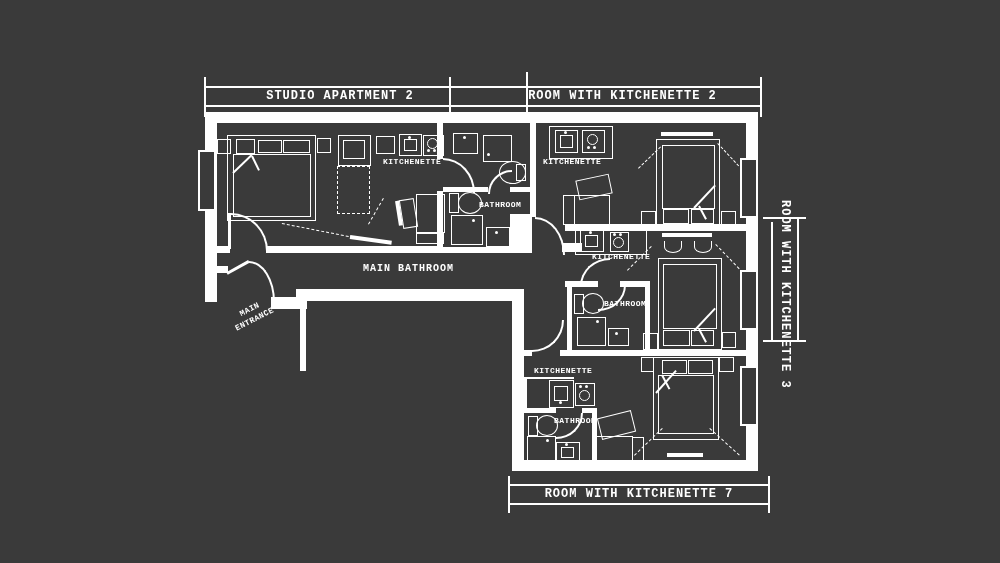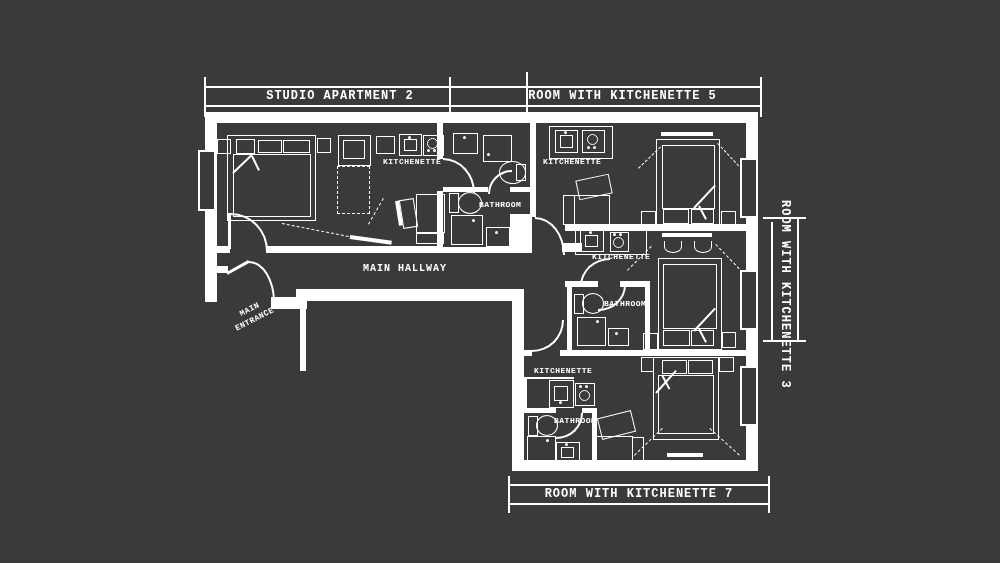--- a/index.html
+++ b/index.html
@@ -28,21 +28,21 @@
 
 <div id="plan">
 
   <div class="dim" style="left:205px;top:86px;width:557px;height:2px"></div>
   <div class="dim" style="left:205px;top:105px;width:557px;height:2px"></div>
   <div class="dim" style="left:204px;top:77px;width:2px;height:40px"></div>
   <div class="dim" style="left:449px;top:77px;width:2px;height:40px"></div>
   <div class="dim" style="left:526px;top:72px;width:2px;height:50px"></div>
   <div class="dim" style="left:760px;top:77px;width:2px;height:40px"></div>
   <div class="band" style="left:230px;top:89px;width:220px">STUDIO APARTMENT 2</div>
-  <div class="band" style="left:505px;top:89px;width:235px">ROOM WITH KITCHENETTE 5</div>
+  <div class="band" style="left:505px;top:89px;width:235px">ROOM WITH KITCHENETTE 2</div>
 
   <div class="dim" style="left:509px;top:484px;width:260px;height:2px"></div>
   <div class="dim" style="left:509px;top:503px;width:260px;height:2px"></div>
   <div class="dim" style="left:508px;top:476px;width:2px;height:37px"></div>
   <div class="dim" style="left:768px;top:476px;width:2px;height:37px"></div>
   <div class="band" style="left:509px;top:487px;width:260px">ROOM WITH KITCHENETTE 7</div>
 
   <div class="dim" style="left:771px;top:222px;width:2px;height:118px"></div>
   <div class="dim" style="left:797px;top:218px;width:2px;height:124px"></div>
   <div class="dim" style="left:763px;top:217px;width:43px;height:2px"></div>
@@ -220,21 +220,21 @@
   <div class="bx" style="left:688px;top:360px;width:23px;height:12px"></div>
   <div class="bx" style="left:658px;top:375px;width:54px;height:57px"></div>
   <div class="ln" style="left:656px;top:392px;width:30px;height:2px;transform:rotate(-48deg)"></div>
   <div class="ln" style="left:662px;top:374px;width:16px;height:2px;transform:rotate(62deg)"></div>
   <div class="bx" style="left:641px;top:357px;width:11px;height:13px"></div>
   <div class="bx" style="left:719px;top:357px;width:13px;height:13px"></div>
   <div class="ln" style="left:667px;top:453px;width:36px;height:4px"></div>
   <div class="dsh" style="left:634px;top:455px;width:39px;transform:rotate(-44deg)"></div>
   <div class="dsh" style="left:710px;top:428px;width:40px;transform:rotate(42deg)"></div>
 
-  <div class="lbl" style="left:363px;top:263px;font-size:10px;letter-spacing:1px">MAIN HALLWAY</div>
+  <div class="lbl" style="left:363px;top:263px;font-size:10px;letter-spacing:1px">MAIN BATHROOM</div>
   <div style="position:absolute;left:212px;top:303px;width:80px;transform:rotate(-27deg);color:#fff;
               font-weight:bold;font-size:8px;letter-spacing:.5px;text-align:center;line-height:11px">
     <div>MAIN</div>
     <div>ENTRANCE</div>
   </div>
   <div class="lbl" style="left:383px;top:157px">KITCHENETTE</div>
 
 </div>
 
 </body></html>

